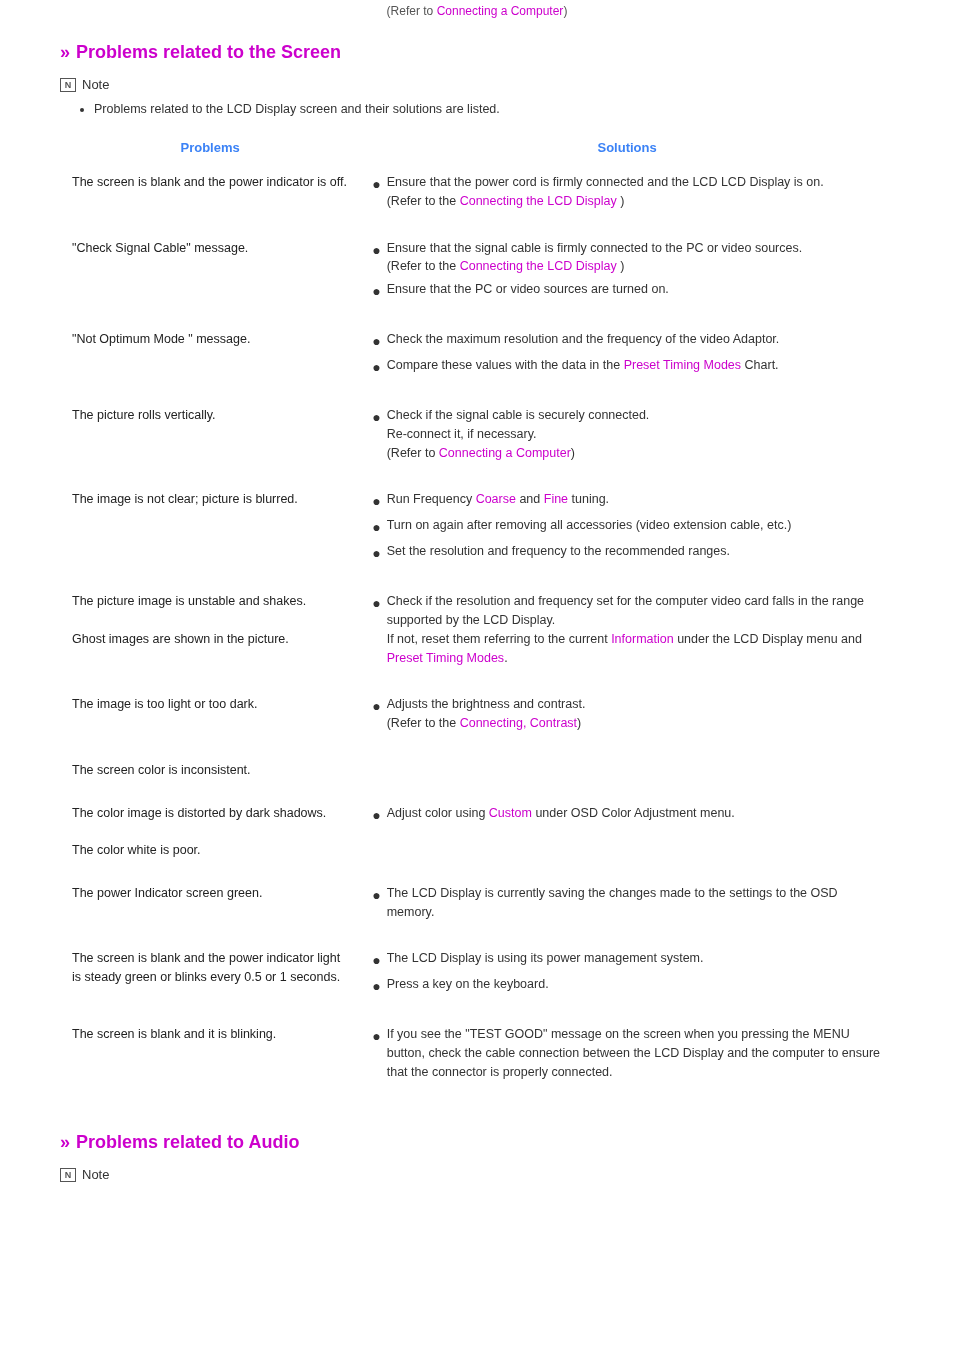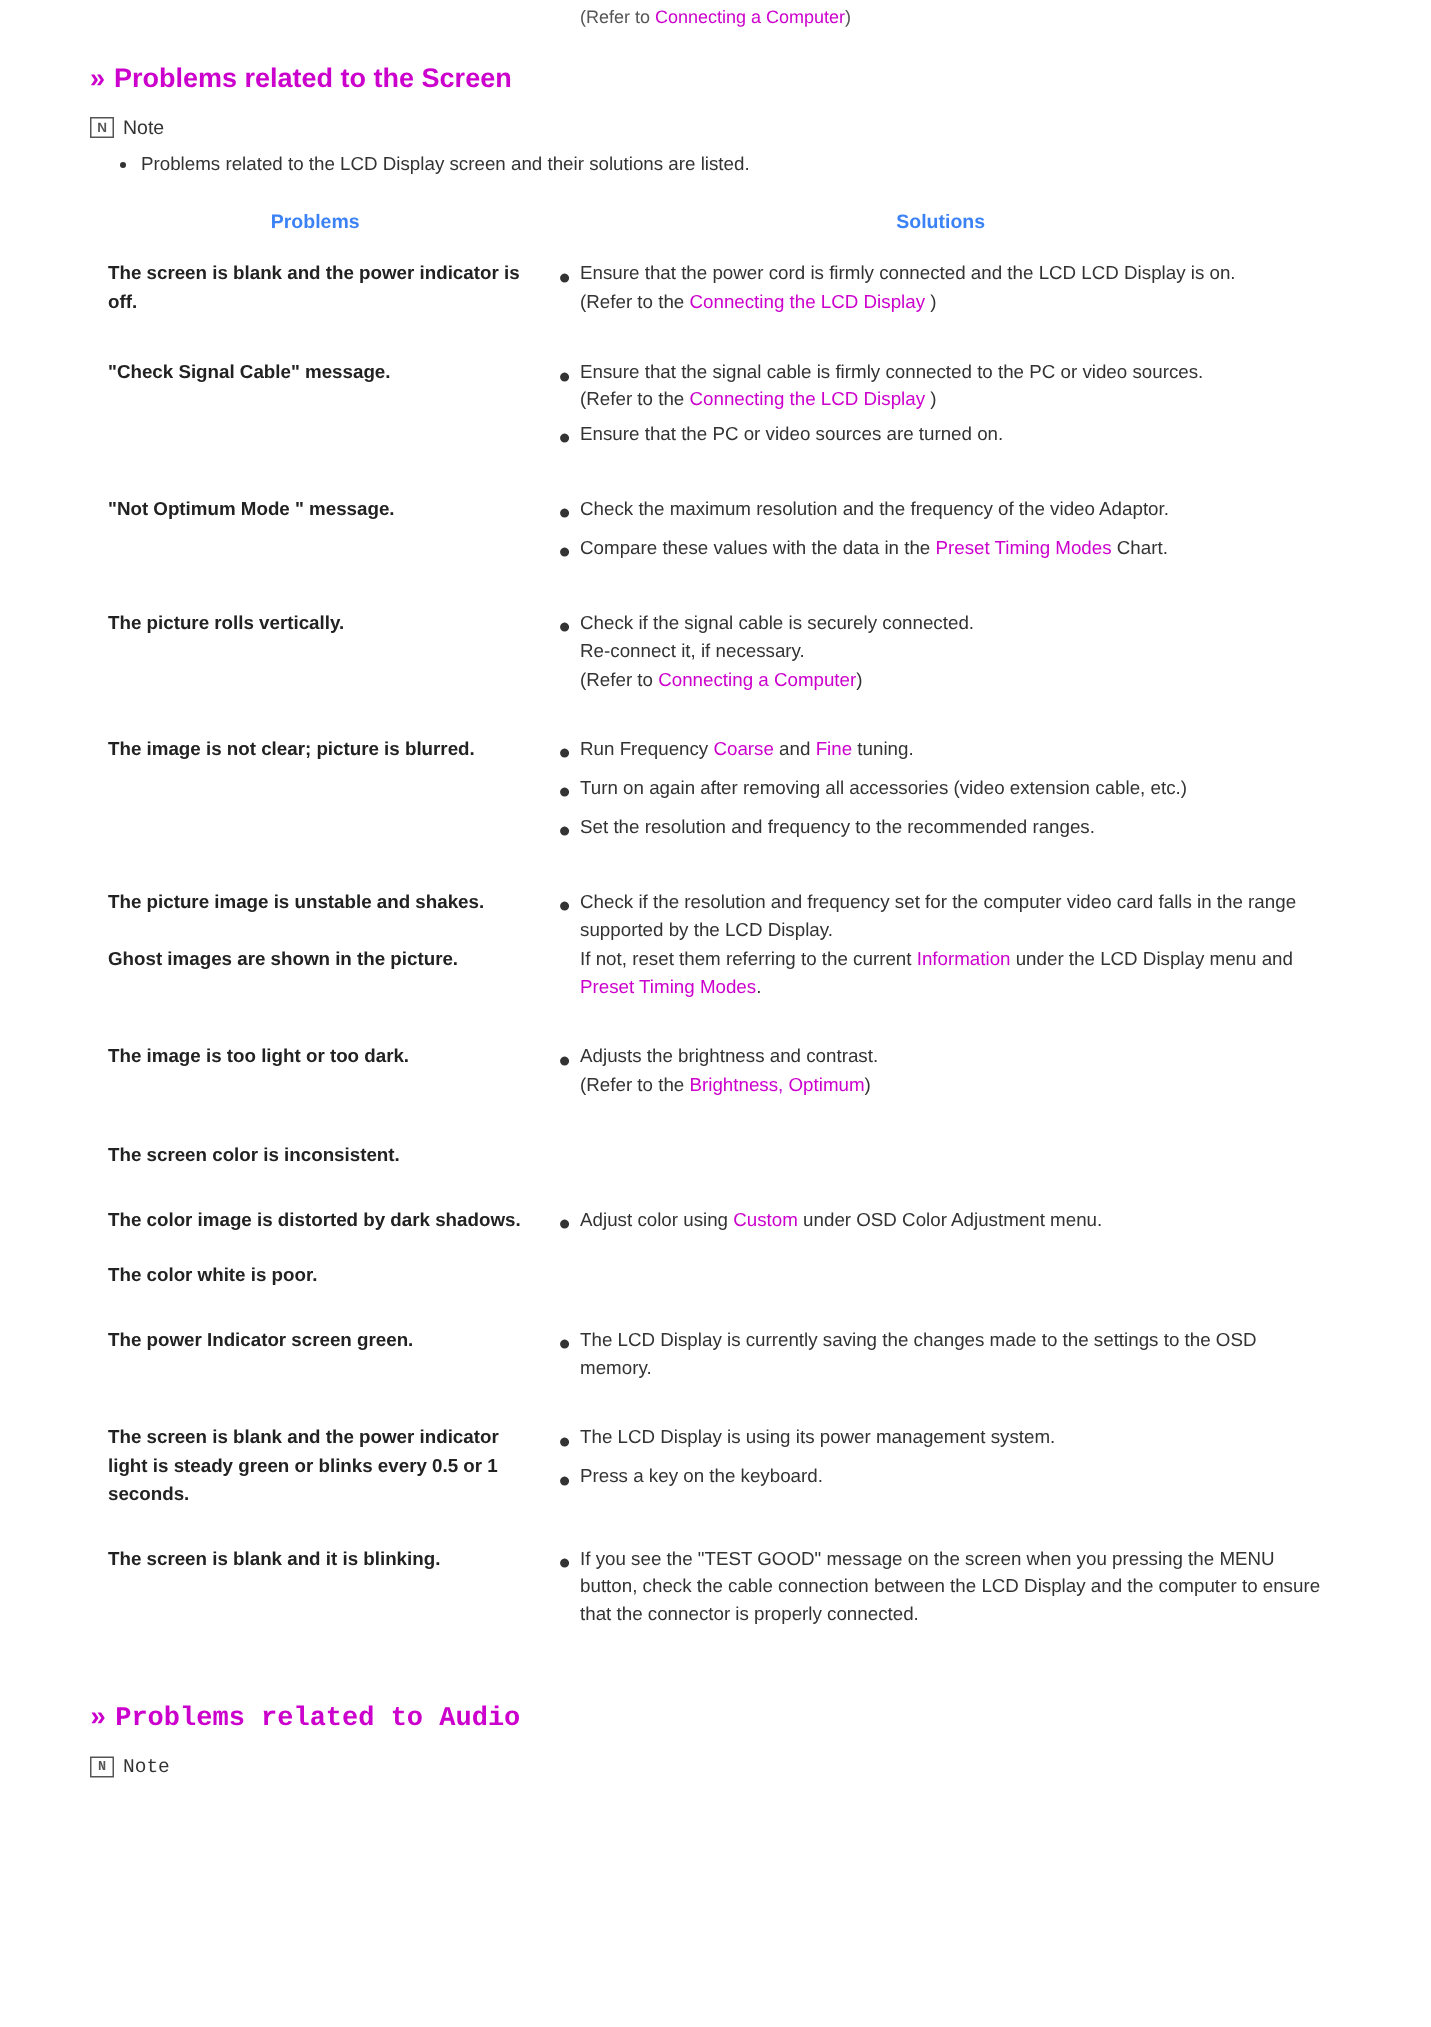--- a/index.html
+++ b/index.html
@@ -86,21 +86,21 @@
       border-bottom: none;
     }
     .problems-table tbody tr td {
       vertical-align: top;
       padding: 8px 12px 16px 12px;
       font-size: 12.5px;
       color: #333;
       line-height: 1.5;
     }
     .problems-table tbody tr td:first-child {
-      font-weight: bold;
+      font-weight: normal;
       width: 220px;
       color: #222;
     }
     .solutions-list {
       list-style: none;
       padding: 0;
       margin: 0;
     }
     .solutions-list li {
       display: flex;
@@ -247,21 +247,21 @@
           </ul>
         </td>
       </tr>
 
       <tr>
         <td>The image is too light or too dark.</td>
         <td>
           <ul class="solutions-list">
             <li>
                 <span class="bullet">●</span>
-                <span class="solution-text">Adjusts the brightness and contrast.<br>(Refer to the <a class="link">Brightness, Optimum</a>)</span>
+                <span class="solution-text">Adjusts the brightness and contrast.<br>(Refer to the <a class="link">Connecting, Contrast</a>)</span>
               </li>
           </ul>
         </td>
       </tr>
 
       <tr>
         <td>The screen color is inconsistent.</td>
         <td></td>
       </tr>
 
@@ -317,21 +317,21 @@
                 <span class="bullet">●</span>
                 <span class="solution-text">If you see the "TEST GOOD" message on the screen when you pressing the MENU button, check the cable connection between the LCD Display and the computer to ensure that the connector is properly connected.</span>
               </li>
           </ul>
         </td>
       </tr>
 
     </tbody>
   </table>
 
-  <div style="margin-top: 8px; font-family: Liberation Mono, monospace;">
+  <div style="margin-top: 8px;">
     <div class="section-heading">
       <span>Problems related to Audio</span>
     </div>
     <div class="note-box">
       <span class="note-icon">N</span>
       <span class="note-label">Note</span>
     </div>
   </div>
 
 </div>

